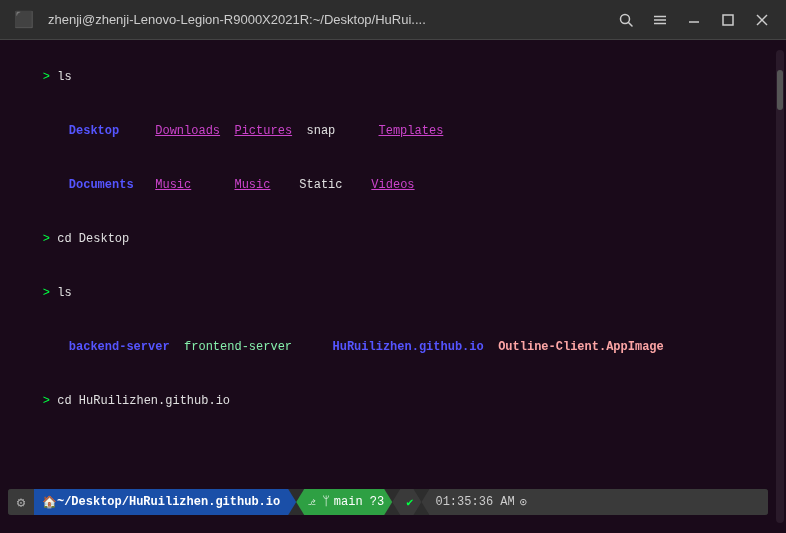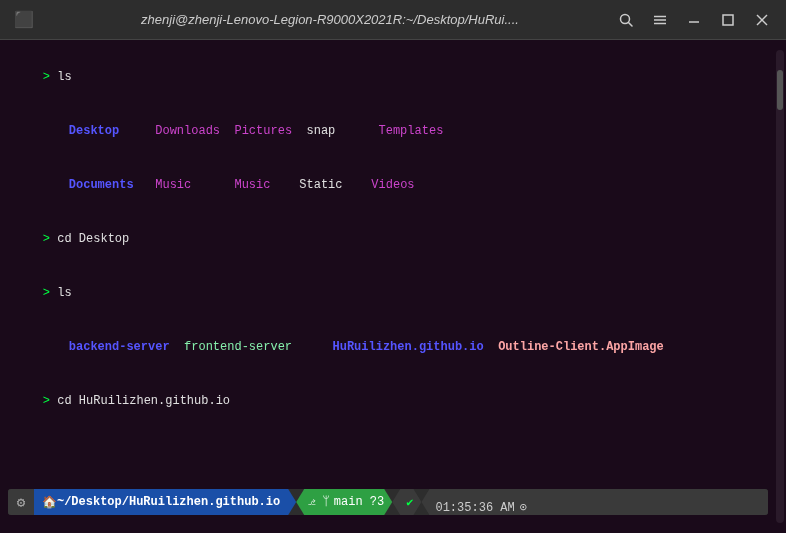--- a/index.html
+++ b/index.html
@@ -28,22 +28,20 @@
       align-items: center;
       justify-content: center;
       color: #aaa;
       font-size: 16px;
     }
     .titlebar-title {
       flex: 1;
       color: #ccc;
       font-size: 13px;
       font-family: sans-serif;
-      text-align: center;
-      font-style: italic;
     }
     .titlebar-controls {
       display: flex;
       gap: 6px;
       align-items: center;
     }
     .titlebar-btn {
       width: 28px;
       height: 28px;
       display: flex;
@@ -70,21 +68,21 @@
       line-height: 1.5;
       white-space: pre;
       color: #e0e0e0;
     }
 
     .prompt-symbol { color: #00ff41; }
     .cmd-text { color: #e0e0e0; }
 
     
     .col-blue { color: #5555ff; font-weight: bold; margin-left: 26px; }
-    .col-purple { color: #cc44cc; }
+    .col-purple { color: #cc44cc; text-decoration: underline; }
     .col-cyan { color: #86efac; }
     .col-bright-green { color: #fca5a5; font-weight: bold; }
     .col-white { color: #e0e0e0; }
 
     
     .statusbar {
       position: absolute;
       bottom: 18px;
       left: 8px;
       right: 18px;
@@ -145,21 +143,21 @@
       clip-path: polygon(8px 0, calc(100% - 8px) 0, 100% 50%, calc(100% - 8px) 100%, 8px 100%, 0 50%);
       font-size: 12px;
     }
 
     .status-time {
       background: #3a3a3a;
       color: #cccccc;
       padding: 0 10px 0 14px;
       height: 26px;
       display: flex;
-      align-items: flex-end;
+      align-items: center;
       clip-path: polygon(8px 0, 100% 0, 100% 100%, 8px 100%, 0 50%);
       font-size: 12px;
       gap: 5px;
       flex: 1;
     }
 
     @keyframes blink {
       50% { opacity: 0; }
     }
 

